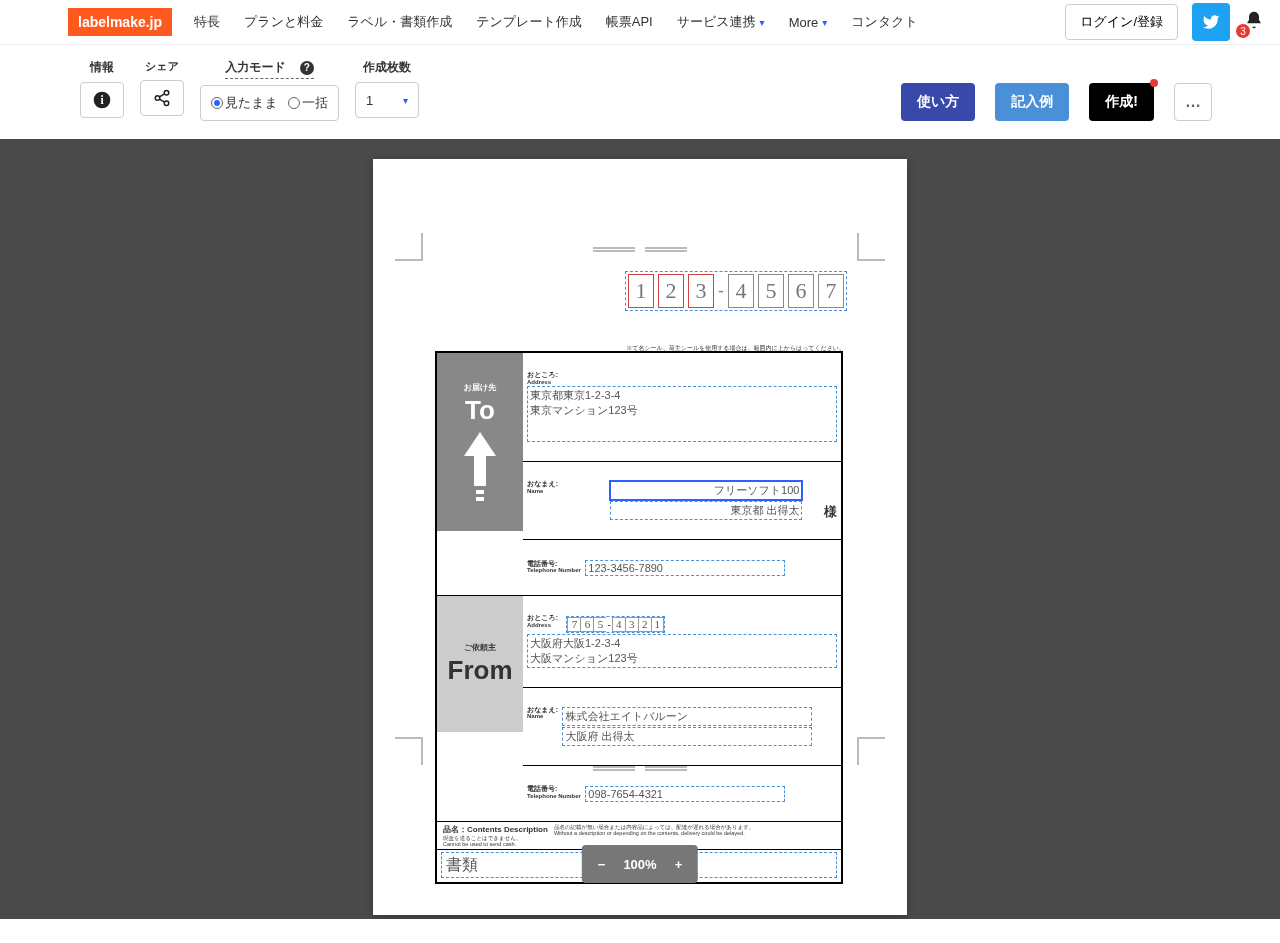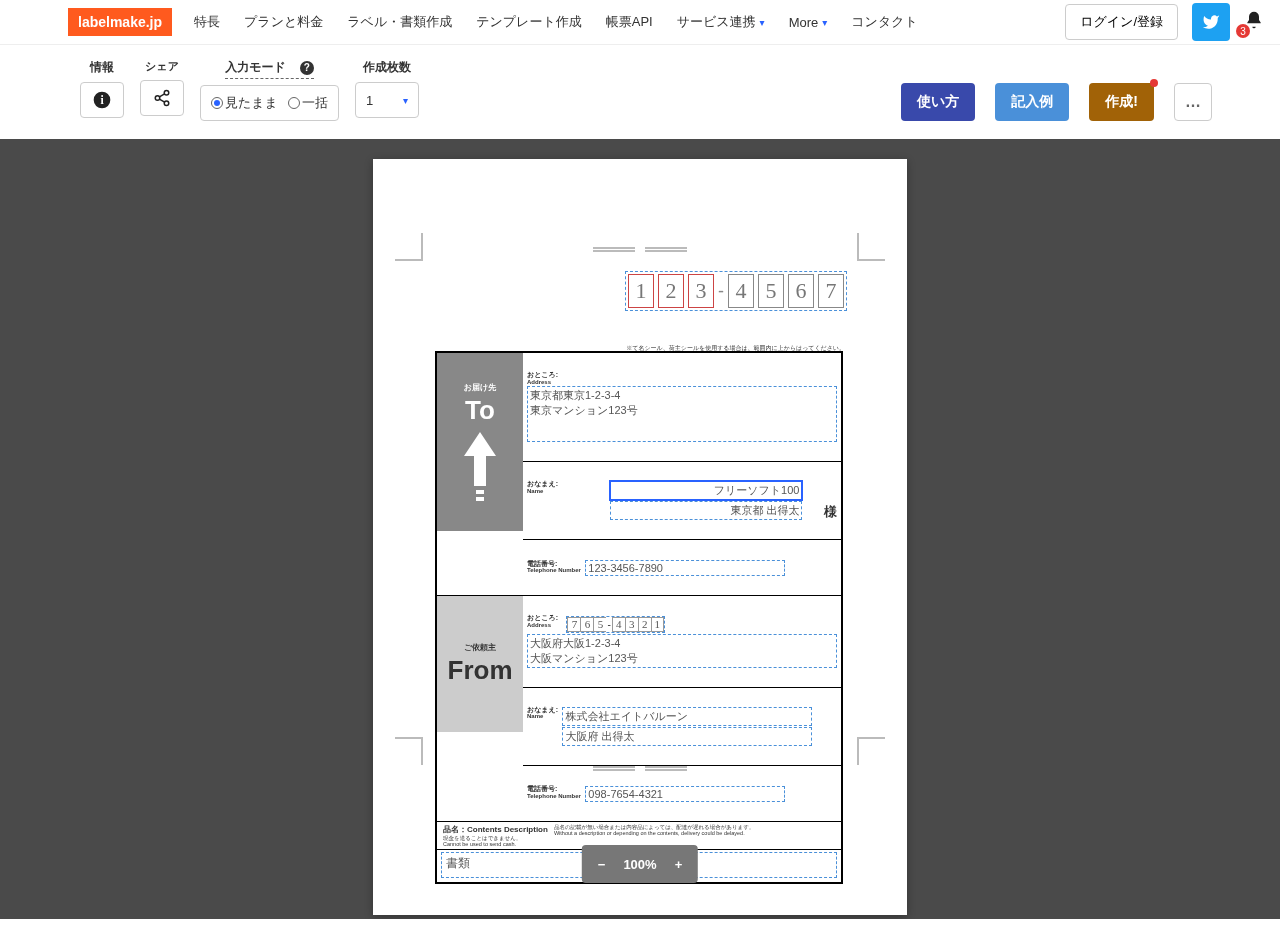--- a/index.html
+++ b/index.html
@@ -29,21 +29,21 @@
 .icon-btn { width: 44px; height: 36px; border: 1px solid #ccc; border-radius: 4px; display: flex; align-items: center; justify-content: center; cursor: pointer; background: #fff; }
 .mode-box { border: 1px solid #ccc; border-radius: 4px; height: 36px; display: flex; align-items: center; padding: 0 10px; gap: 10px; font-size: 13px; }
 .mode-opt { display: flex; align-items: center; gap: 2px; cursor: pointer; }
 .radio { width: 12px; height: 12px; border: 1px solid #666; border-radius: 50%; display: inline-flex; align-items: center; justify-content: center; }
 .radio.on::after { content: ""; width: 6px; height: 6px; background: #2962ff; border-radius: 50%; }
 .count-select { border: 1px solid #ccc; border-radius: 4px; height: 36px; width: 64px; display: flex; align-items: center; justify-content: space-between; padding: 0 10px; cursor: pointer; font-size: 13px; }
 .tool-right { display: flex; align-items: center; gap: 20px; }
 .btn { height: 38px; padding: 0 16px; border-radius: 4px; border: none; font-size: 14px; font-weight: bold; cursor: pointer; color: #fff; position: relative; }
 .btn.blue { background: #3949ab; }
 .btn.lightblue { background: #4a90d9; }
-.btn.orange { background: #a16207; }
+.btn.orange { background: #000000; }
 .btn.orange::after { content: ""; position: absolute; top: -4px; right: -4px; width: 8px; height: 8px; background: #e53935; border-radius: 50%; }
 .dots-btn { width: 38px; height: 38px; border: 1px solid #ccc; border-radius: 4px; background: #fff; cursor: pointer; display: flex; align-items: center; justify-content: center; font-weight: bold; color: #666; }
 
 
 .canvas-area { background: #4a4a4a; padding: 20px 0 0 0; min-height: 780px; position: relative; }
 .page { width: 534px; height: 756px; background: #fff; margin: 0 auto; position: relative; box-shadow: 0 2px 8px rgba(0,0,0,0.3); }
 .crop { position: absolute; width: 28px; height: 28px; border-color: #bbb; }
 .crop.tl { top: 74px; left: 22px; border-right: 2px solid #bbb; border-bottom: 2px solid #bbb; }
 .crop.tr { top: 74px; right: 22px; border-left: 2px solid #bbb; border-bottom: 2px solid #bbb; }
 .crop.bl { bottom: 150px; left: 22px; border-right: 2px solid #bbb; border-top: 2px solid #bbb; }
@@ -85,21 +85,21 @@
 .from-postal { display: inline-flex; border: 1px dashed #4a90d9; vertical-align: middle; margin-left: 4px; }
 .fpcell { width: 13px; height: 15px; border: 1px solid #999; border-right: none; font-size: 11px; text-align: center; color: #555; font-family: serif; }
 .fpcell.last { border-right: 1px solid #999; }
 .fpdash { font-size: 10px; padding: 0 1px; align-self: center; }
 .contents-row { padding: 2px 6px; border-bottom: 1px solid #000; }
 .contents-head { font-size: 8px; font-weight: bold; }
 .contents-sub { font-size: 5.5px; line-height: 1.1; }
 .contents-sub2 { font-size: 5.5px; }
 .contents-flex { display: flex; gap: 6px; }
 .contents-left { flex-shrink: 0; }
-.contents-input { border: 1px dashed #4a90d9; font-size: 12px; color: #555; padding: 2px 4px; margin: 2px 4px 4px 4px; height: 26px; }
+.contents-input { border: 1px dashed #4a90d9; font-size: 16px; color: #555; padding: 2px 4px; margin: 2px 4px 4px 4px; height: 26px; }
 
 
 .zoom { position: absolute; bottom: 36px; left: 50%; transform: translateX(-50%); background: #777; border-radius: 4px; height: 38px; padding: 0 16px; display: flex; align-items: center; gap: 18px; color: #fff; font-size: 13px; font-weight: bold; }
 .zoom span { cursor: pointer; }
 </style>
 </head>
 <body>
 
 <div class="header">
   <div class="header-left">

